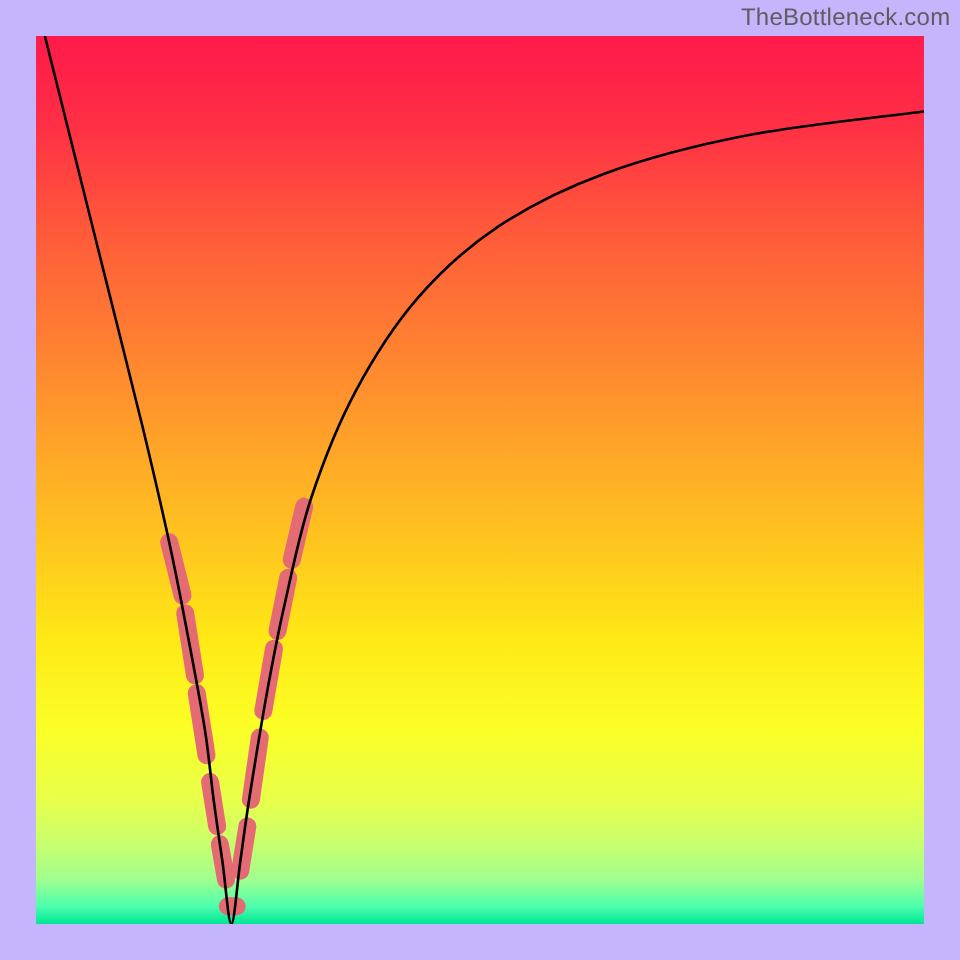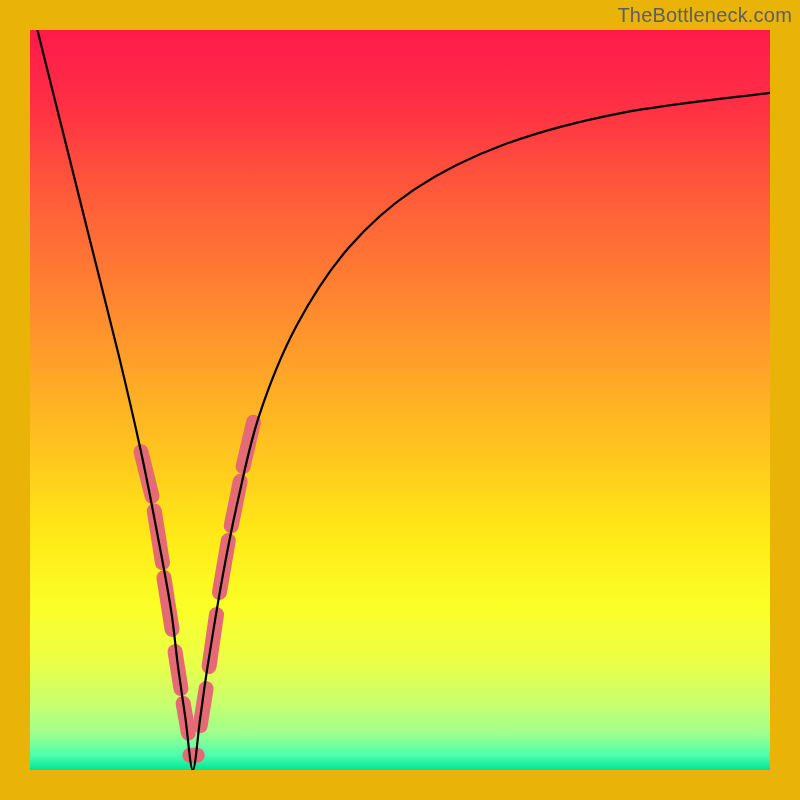--- a/index.html
+++ b/index.html
@@ -10,21 +10,21 @@
     overflow: hidden;
     background: #000;
     font-family: Arial, Helvetica, sans-serif;
   }
   .frame {
     position: absolute;
     top: 0;
     left: 0;
     width: 800px;
     height: 800px;
-    background: #eab308;
+    background: #c4b5fd;
   }
   .plot {
     position: absolute;
     top: 30px;
     left: 30px;
     width: 740px;
     height: 740px;
     overflow: hidden;
   }
   .gradient {

